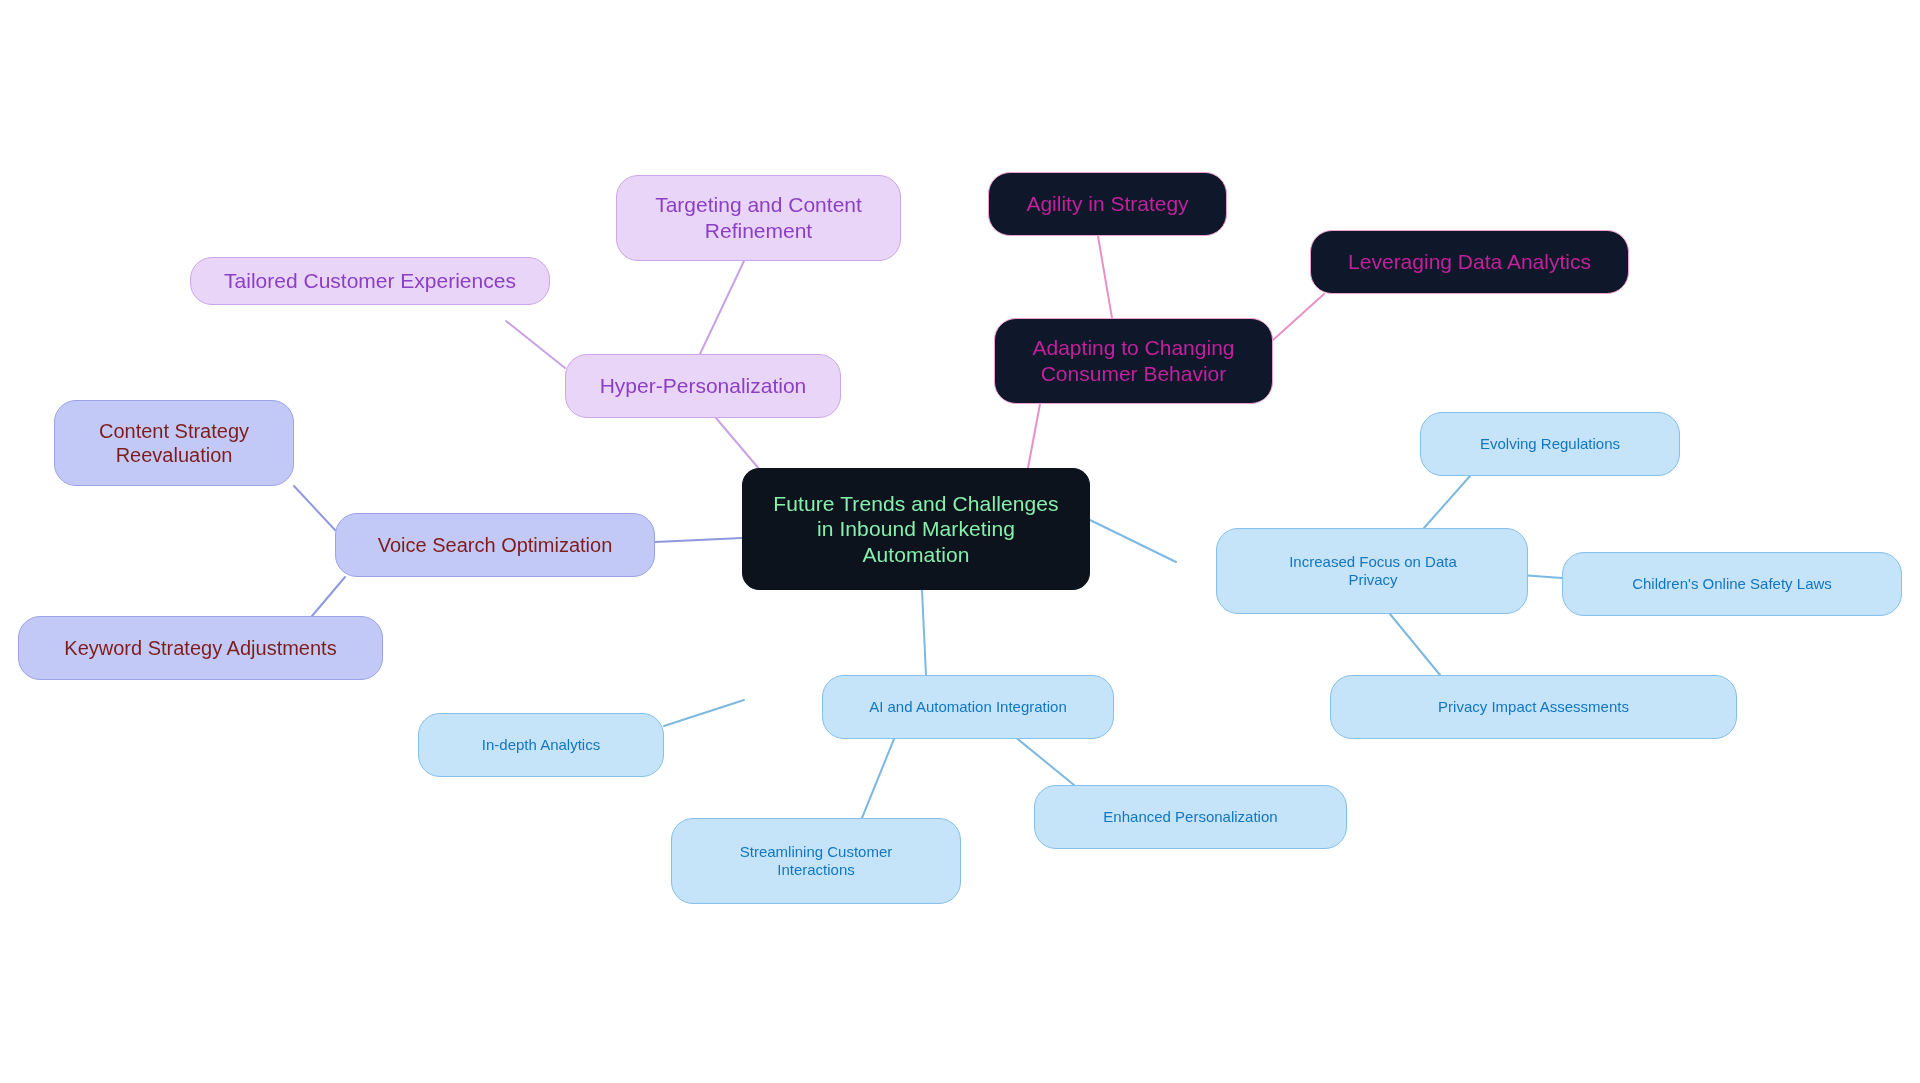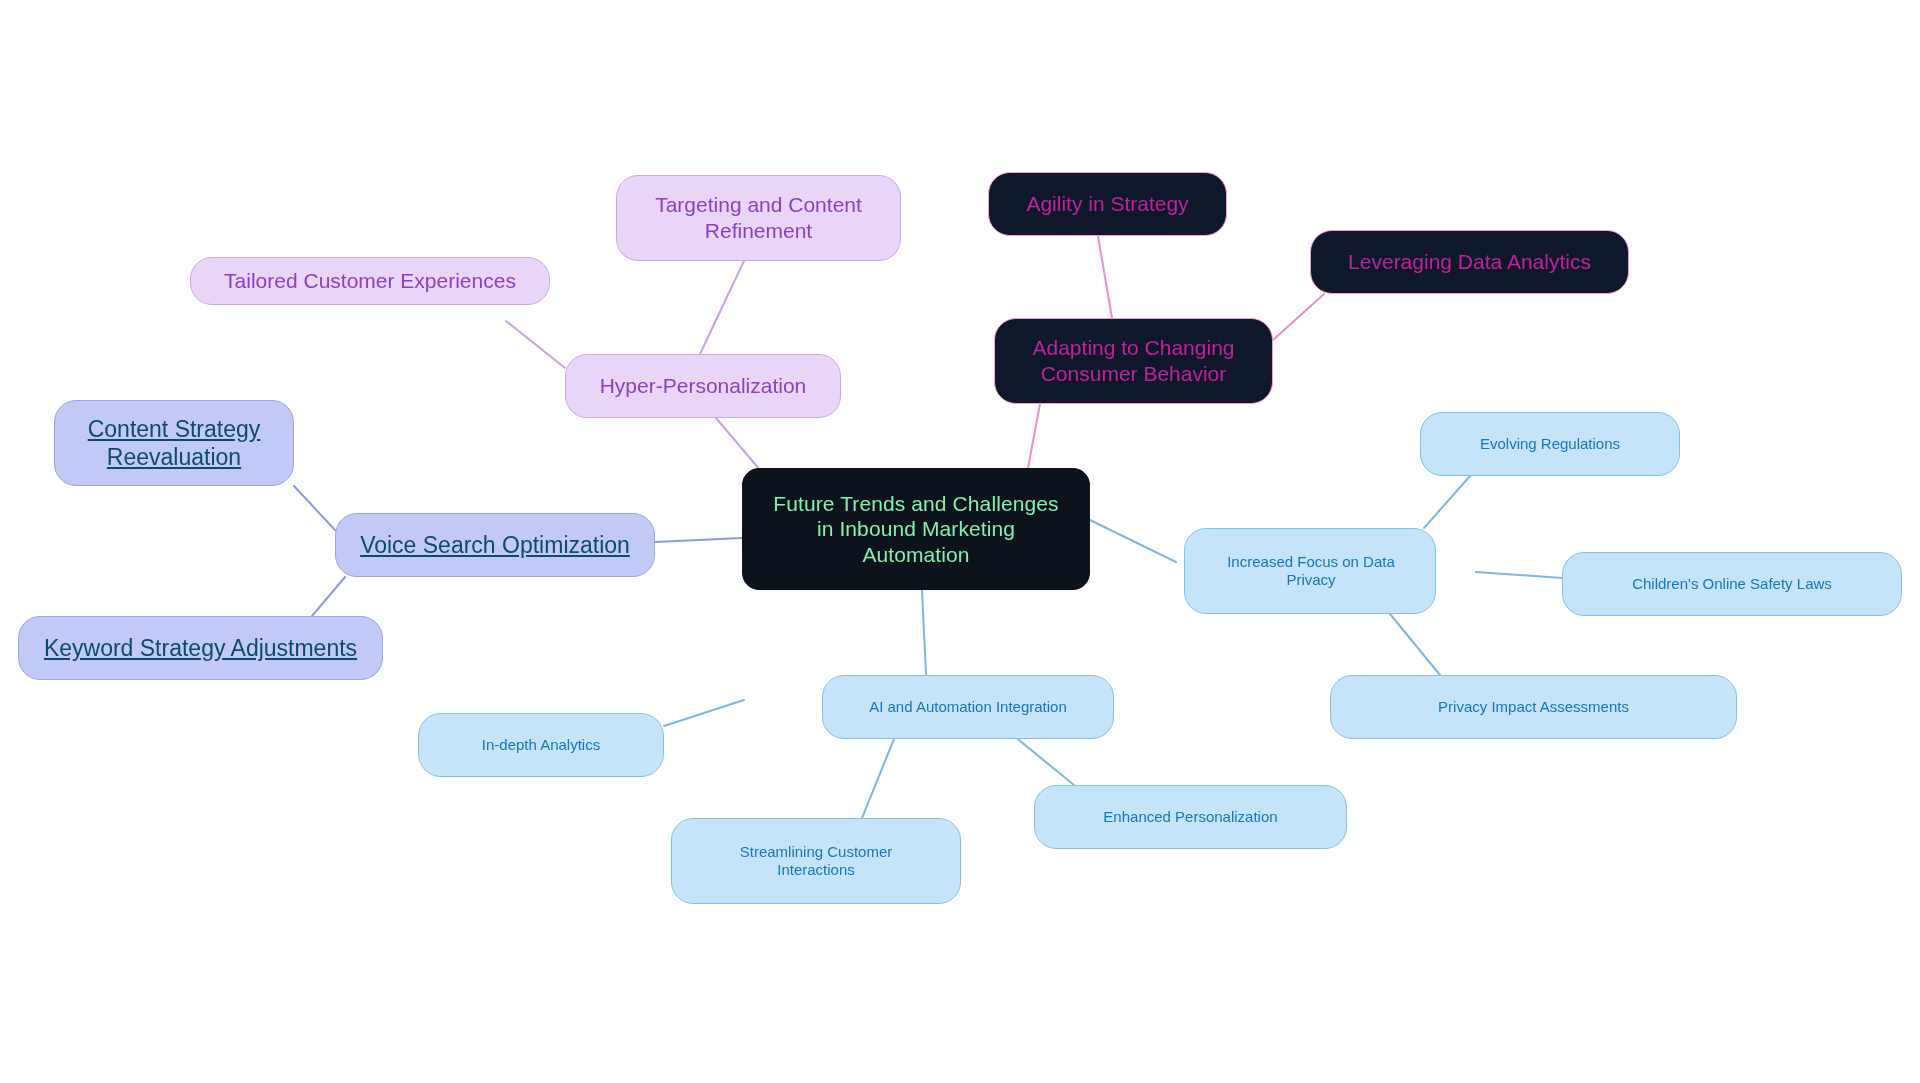--- a/index.html
+++ b/index.html
@@ -57,23 +57,22 @@
   }
   .node.purple {
     background: #e9d5f8;
     border-color: #cda6ea;
     color: #8b3fc4;
     font-size: 21px;
   }
   .node.periwinkle {
     background: #c3c9f6;
     border-color: #9aa3e6;
-    color: #0c4a6e;
-    font-size: 23px;
-    text-decoration: underline;
+    color: #7f1d1d;
+    font-size: 20px;
   }
   .node.lightblue {
     background: #c5e3f9;
     border-color: #84c0ea;
     color: #1277c0;
     font-size: 15px;
   }
 </style>
 </head>
 <body>
@@ -107,24 +106,24 @@
 Refinement</span></div>
       <div class="node purple" style="left: 190px; top: 257px; width: 360px; height: 48px; text-align: center;"><span>Tailored Customer Experiences</span></div>
       <div class="node periwinkle" style="left: 335px; top: 513px; width: 320px; height: 64px;"><span>Voice Search Optimization</span></div>
       <div class="node periwinkle" style="left: 54px; top: 400px; width: 240px; height: 86px;"><span>Content Strategy
 Reevaluation</span></div>
       <div class="node periwinkle" style="left: 18px; top: 616px; width: 365px; height: 64px;"><span>Keyword Strategy Adjustments</span></div>
       <div class="node pink" style="left: 994px; top: 318px; width: 279px; height: 86px;"><span>Adapting to Changing
 Consumer Behavior</span></div>
       <div class="node pink" style="left: 988px; top: 172px; width: 239px; height: 64px;"><span>Agility in Strategy</span></div>
       <div class="node pink" style="left: 1310px; top: 230px; width: 319px; height: 64px;"><span>Leveraging Data Analytics</span></div>
-      <div class="node lightblue" style="left: 1184px; top: 528px; width: 252px; height: 86px; padding-left: 16px;"><span>Increased Focus on Data
+      <div class="node lightblue" style="left: 1216px; top: 528px; width: 312px; height: 86px; padding-left: 16px;"><span>Increased Focus on Data
 Privacy</span></div>
       <div class="node lightblue" style="left: 1420px; top: 412px; width: 260px; height: 64px;"><span>Evolving Regulations</span></div>
       <div class="node lightblue" style="left: 1562px; top: 552px; width: 340px; height: 64px;"><span>Children's Online Safety Laws</span></div>
       <div class="node lightblue" style="left: 1330px; top: 675px; width: 407px; height: 64px;"><span>Privacy Impact Assessments</span></div>
       <div class="node lightblue" style="left: 782px; top: 675px; width: 292px; height: 64px; margin-left: 40px;"><span>AI and Automation Integration</span></div>
-      <div class="node lightblue" style="left: 418px; top: 713px; width: 246px; height: 64px; border-radius: 23px;"><span>In-depth Analytics</span></div>
+      <div class="node lightblue" style="left: 418px; top: 713px; width: 246px; height: 64px;"><span>In-depth Analytics</span></div>
       <div class="node lightblue" style="left: 671px; top: 818px; width: 290px; height: 86px;"><span>Streamlining Customer
 Interactions</span></div>
       <div class="node lightblue" style="left: 1034px; top: 785px; width: 313px; height: 64px; justify-content: center;"><span>Enhanced Personalization</span></div>
     </div>
 </div>
 
 </body></html>

